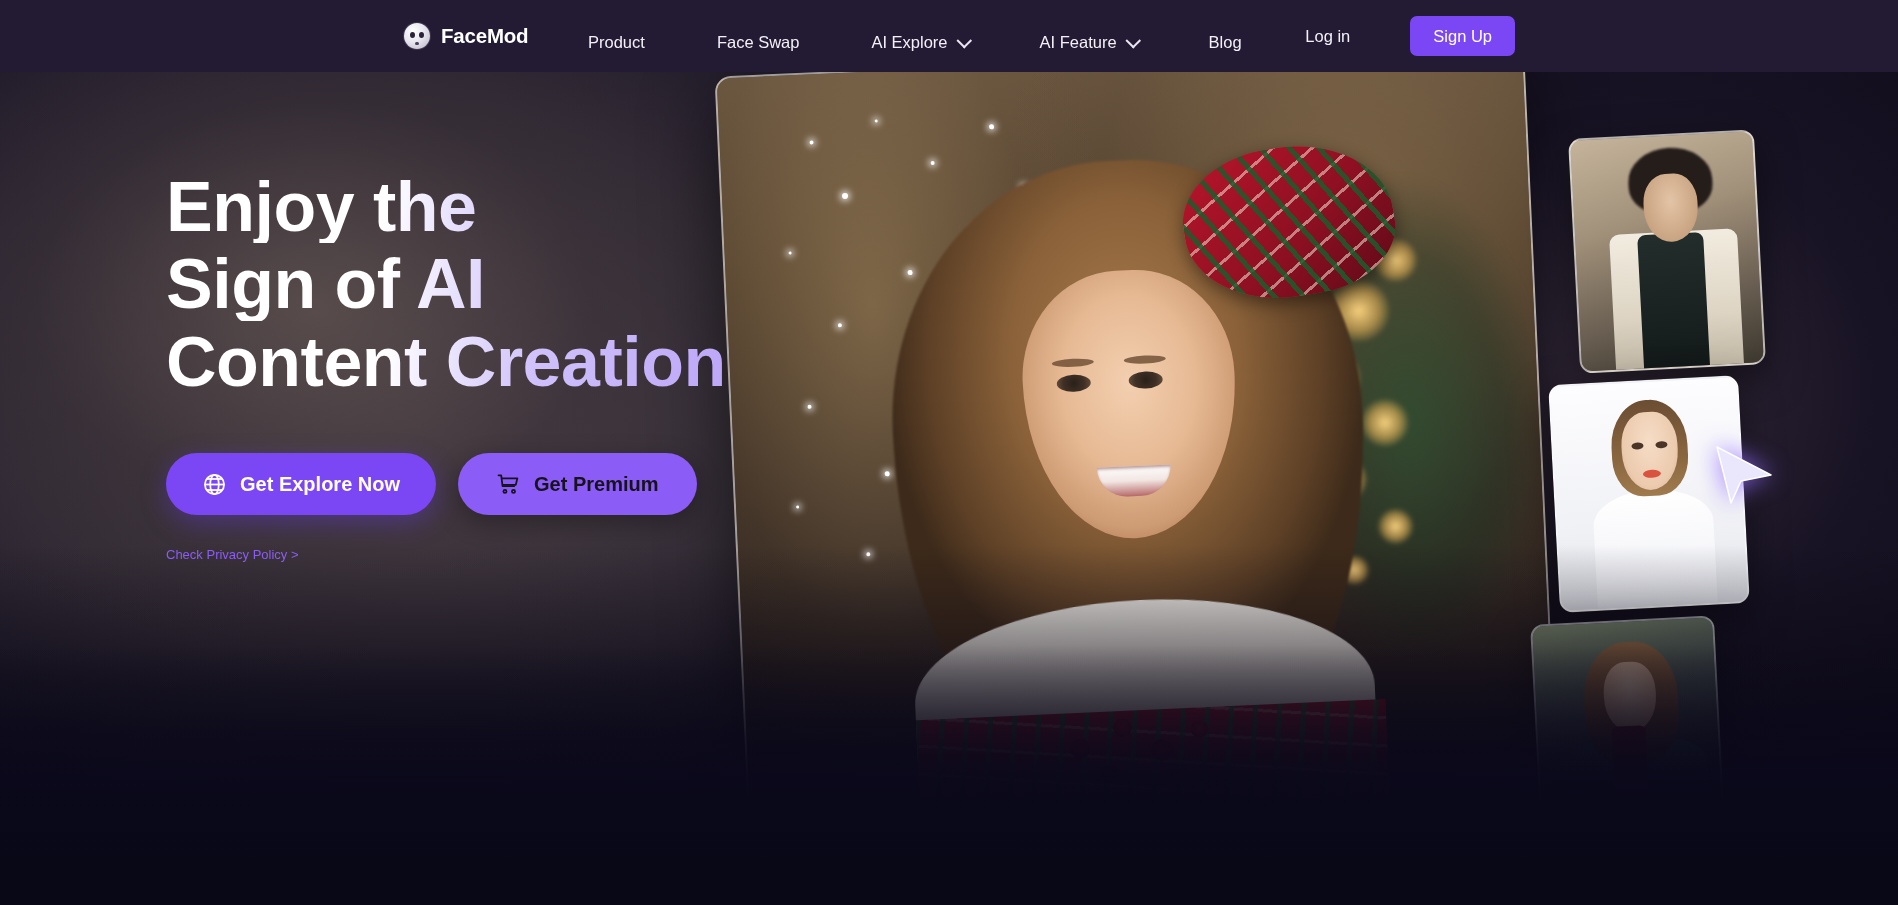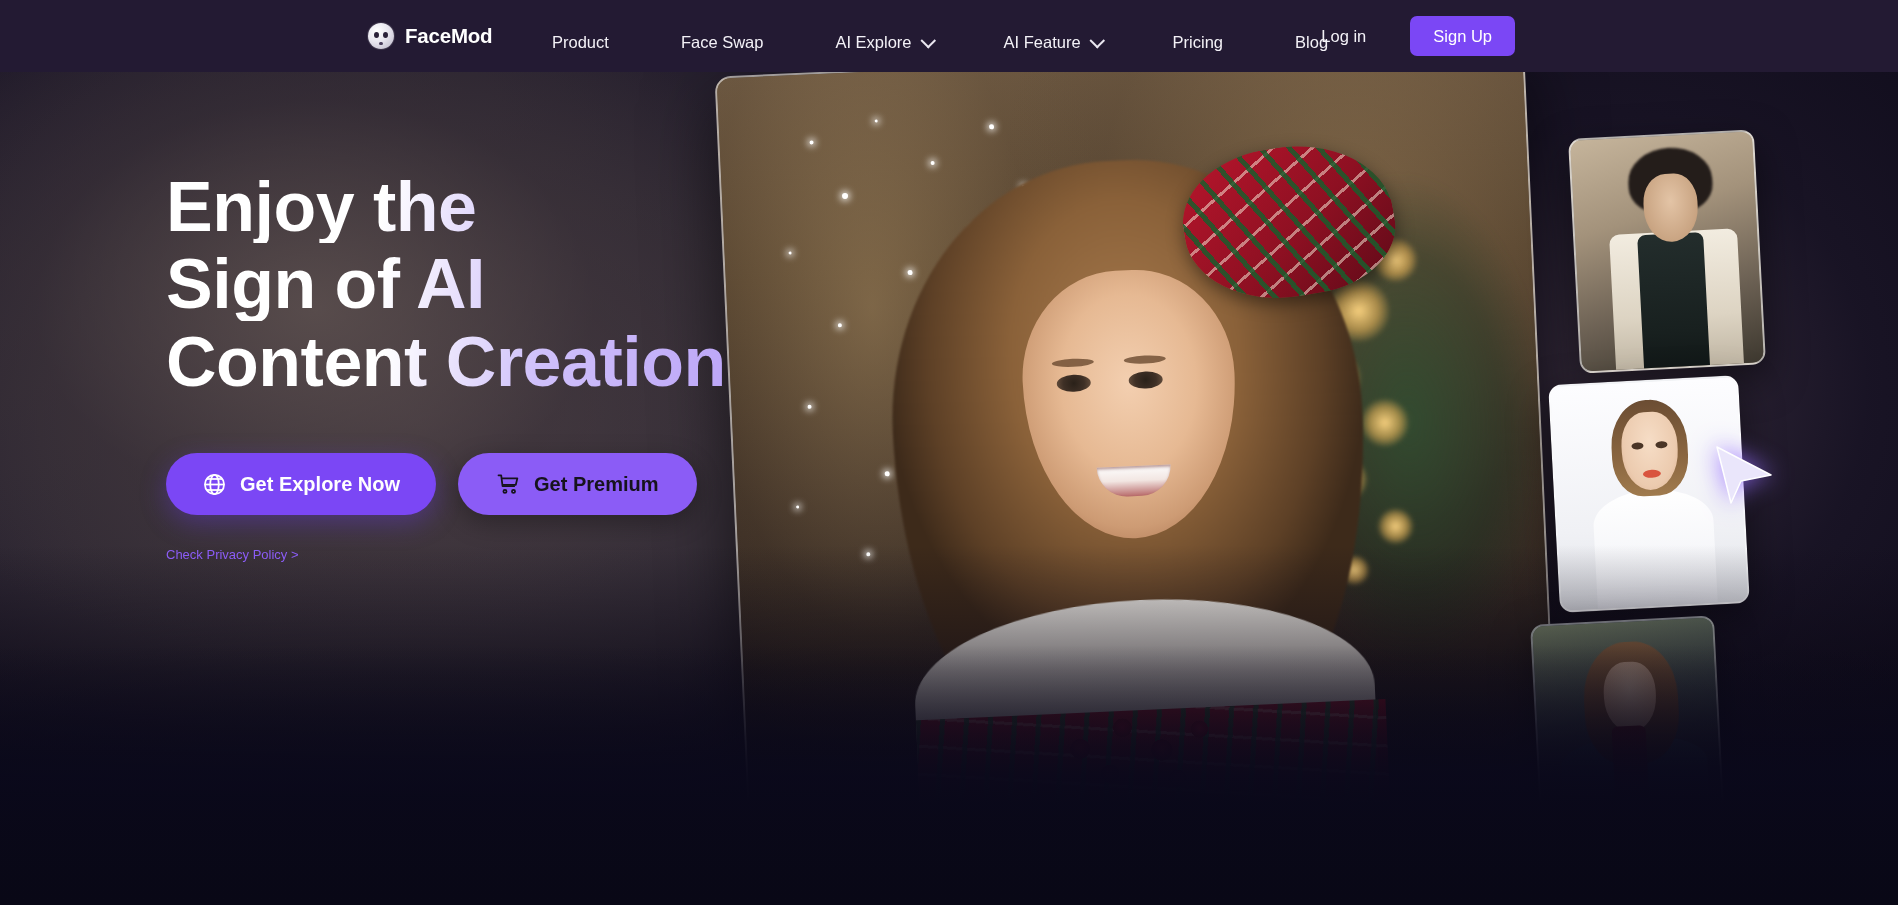--- a/index.html
+++ b/index.html
@@ -31,20 +31,21 @@
     align-items: center;
     z-index: 40;
   }
 
   .nav-inner {
     position: relative;
     width: 1898px;
     height: 72px;
     display: flex;
     align-items: center;
+    margin-left: 36px;
   }
 
   .brand {
     position: absolute;
     left: 368px;
     top: 0;
     height: 72px;
     display: flex;
     align-items: center;
     gap: 11px;
@@ -128,21 +129,21 @@
     align-items: center;
     gap: 0;
     padding-right: 383px;
   }
 
   .login-link {
     color: #f3f1f7;
     font-size: 16.5px;
     white-space: nowrap;
     cursor: pointer;
-    padding-right: 44px;
+    padding-right: 60px;
   }
 
   .signup-btn {
     background: #7b47f5;
     color: #ffffff;
     font-size: 16.5px;
     border: none;
     border-radius: 7px;
     padding: 0 23px;
     height: 40px;
@@ -536,23 +537,20 @@
         <div class="nav-link">
           <span>Face Swap</span>
         </div>
         <div class="nav-link">
           <span>AI Explore</span>
           <span class="caret"></span>
         </div>
         <div class="nav-link">
           <span>AI Feature</span>
           <span class="caret"></span>
-        </div>
-        <div class="nav-link">
-          <span>Pricing</span>
         </div>
         <div class="nav-link">
           <span>Blog</span>
         </div>
       </div>
 
       <div class="nav-right">
         <span class="login-link">Log in</span>
         <button class="signup-btn">Sign Up</button>
       </div>

